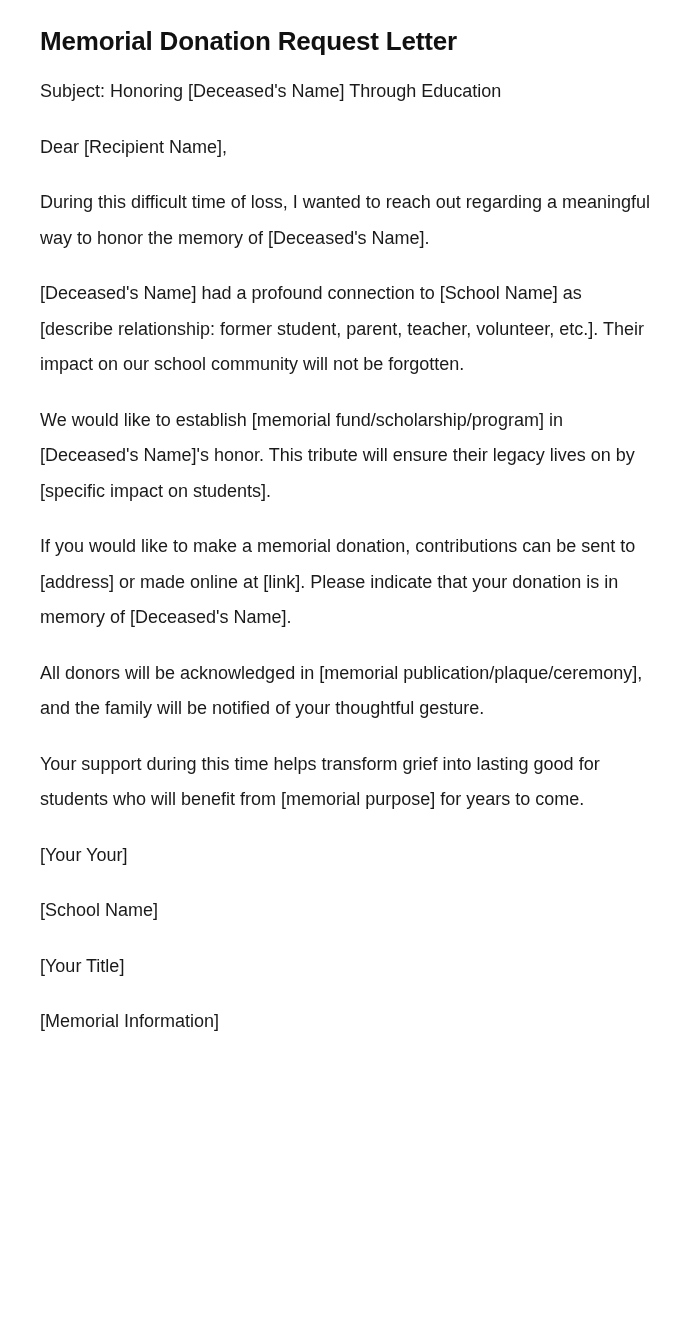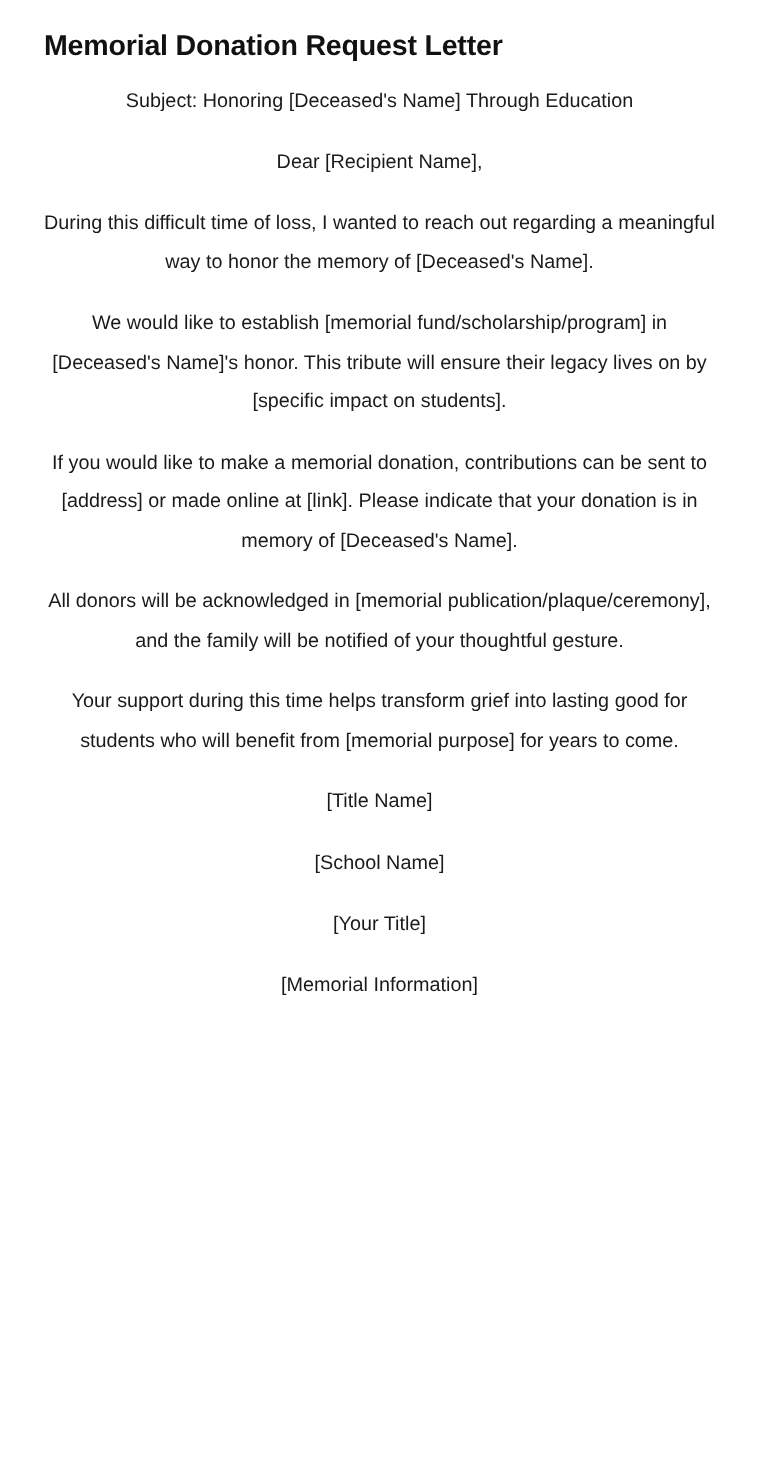--- a/index.html
+++ b/index.html
@@ -24,21 +24,20 @@
   .letter-title {
     font-size: 26px;
     line-height: 34px;
     font-weight: 700;
     letter-spacing: -0.2px;
     margin: 0 0 16px 0;
     color: #111111;
   }
   .letter-body {
     max-width: 610px;
-    text-align: center;
   }
   .para {
     font-size: 18px;
     line-height: 35.5px;
     font-weight: 400;
     margin: 0 0 20px 0;
     color: #1a1a1a;
     word-wrap: break-word;
   }
   .para:last-child {
@@ -60,31 +59,32 @@
   <h1 class="letter-title">Memorial Donation Request Letter</h1>
 
   <div class="letter-body">
 
     <p class="para">Subject: Honoring [Deceased's Name] Through Education</p>
 
     <p class="para">Dear [Recipient Name],</p>
 
     <p class="para">During this difficult time of loss, I wanted to reach out regarding a meaningful way to honor the memory of [Deceased's Name].</p>
 
+    <p class="para">[Deceased's Name] had a profound connection to [School Name] as [describe relationship: former student, parent, teacher, volunteer, etc.]. Their impact on our school community will not be forgotten.</p>
 
     <p class="para">We would like to establish [memorial fund/scholarship/program] in [Deceased's Name]'s honor. This tribute will ensure their legacy lives on by [specific impact on students].</p>
 
     <p class="para">If you would like to make a memorial donation, contributions can be sent to [address] or made online at [link]. Please indicate that your donation is in memory of [Deceased's Name].</p>
 
     <p class="para">All donors will be acknowledged in [memorial publication/plaque/ceremony], and the family will be notified of your thoughtful gesture.</p>
 
     <p class="para">Your support during this time helps transform grief into lasting good for students who will benefit from [memorial purpose] for years to come.</p>
 
 
-    <p class="sign-line">[Title Name]</p>
+    <p class="sign-line">[Your Your]</p>
 
     <p class="sign-line">[School Name]</p>
 
     <p class="sign-line">[Your Title]</p>
 
     <p class="sign-line">[Memorial Information]</p>
 
   </div>
 </div>
 

